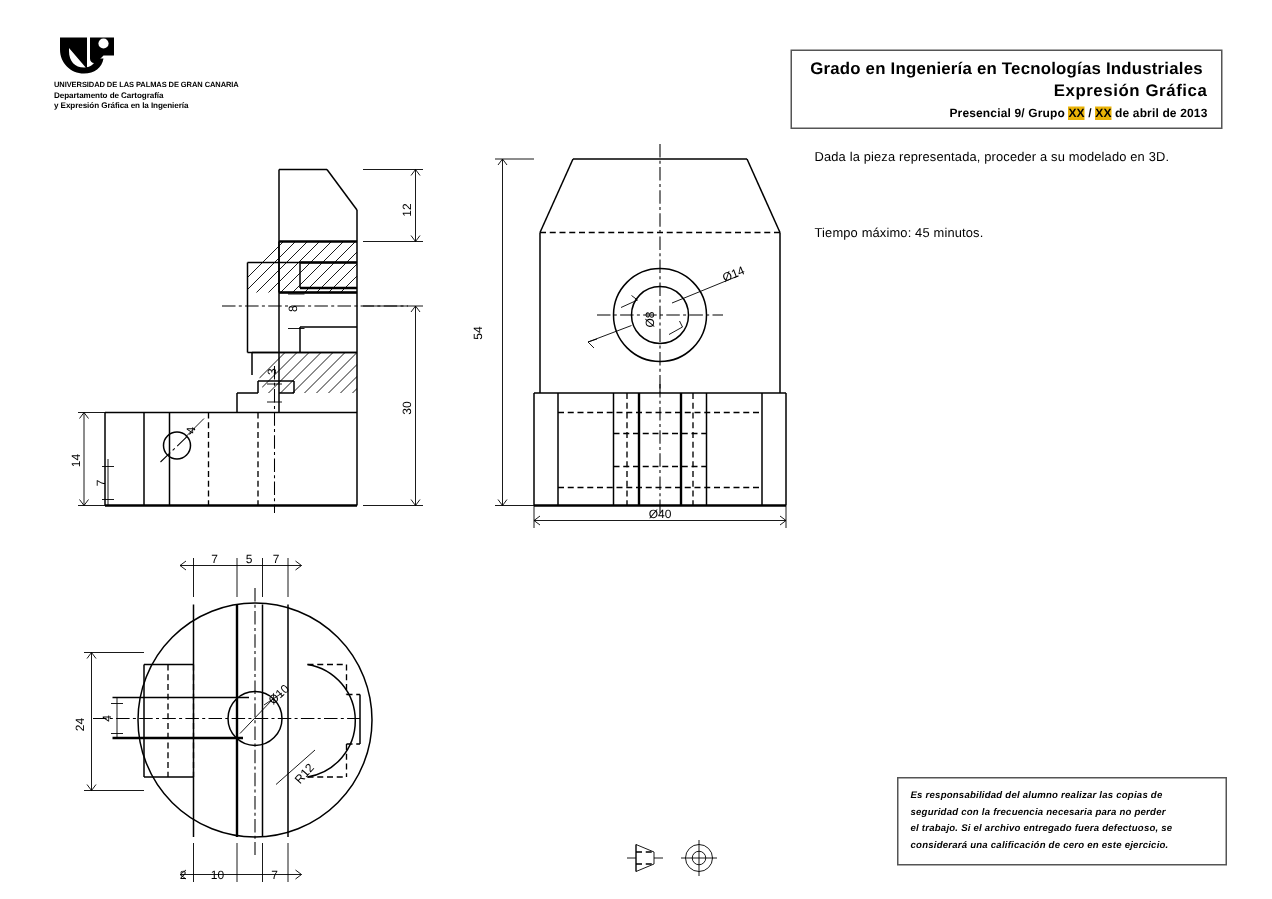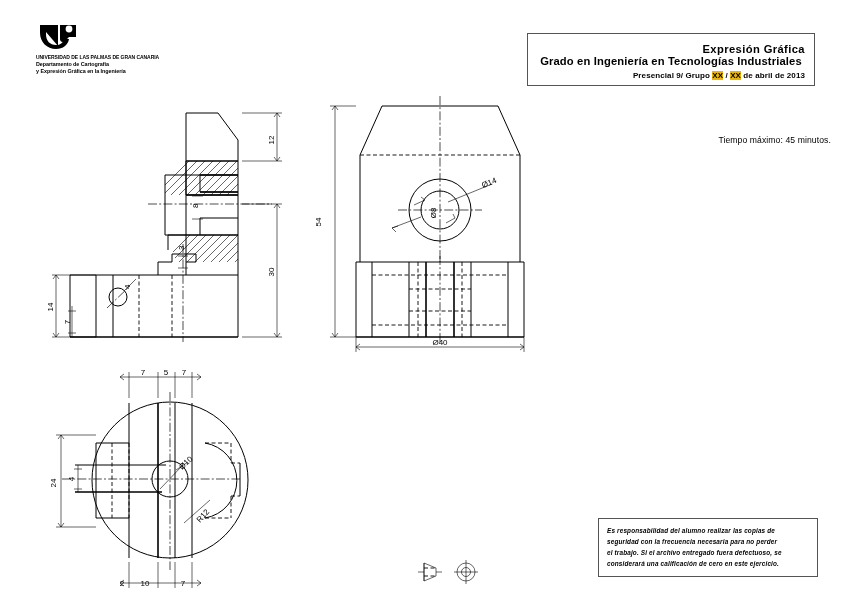--- a/index.html
+++ b/index.html
@@ -77,21 +77,21 @@
   #instructions {
     position: absolute;
     left: 543px;
     top: 97px;
     width: 288px;
     font-size: 8.6px;
     line-height: 15px;
     letter-spacing: 0.1px;
   }
   #instructions p { margin: 0 0 11px 0; }
-  #instructions p.last { text-align: right; margin-bottom: 0; margin-top: 36px; }
+  #instructions p.last { text-align: left; margin-bottom: 0; margin-top: 36px; }
 
   
   #note-box {
     position: absolute;
     left: 598px;
     top: 518px;
     width: 220px;
     border: 1px solid #555;
     box-sizing: border-box;
     padding: 6px 8px 7px 8px;
@@ -137,28 +137,29 @@
     <circle cx="31" cy="5" r="3.4" fill="#fff"></circle>
   </svg>
   <div id="logo-text">
     <div id="logo-line1">UNIVERSIDAD DE LAS PALMAS DE GRAN CANARIA</div>
     <div>Departamento de Cartografía</div>
     <div>y Expresión Gráfica en la Ingeniería</div>
   </div>
 </div>
 
 <div id="title-box">
+  <div id="title-line1">Grado en Ingeniería en Tecnologías Industriales</div>
   <div id="title-line2">Expresión Gráfica</div>
-  <div id="title-line1">Grado en Ingeniería en Tecnologías Industriales</div>
   <div id="title-line3">
     <span>Presencial 9/ Grupo </span><span class="hl">XX</span><span> / </span><span class="hl">XX</span><span> de abril de 2013</span>
   </div>
 </div>
 
 <div id="instructions">
+  <p>Dada la pieza representada, proceder a su modelado en 3D.</p>
   <p class="last">Tiempo máximo: 45 minutos.</p>
 </div>
 
 <div id="note-box">
   <div>Es responsabilidad del alumno realizar las copias de</div>
   <div>seguridad con la frecuencia necesaria para no perder</div>
   <div>el trabajo. Si el archivo entregado fuera defectuoso, se</div>
   <div>considerará una calificación de cero en este ejercicio.</div>
 </div>
 

